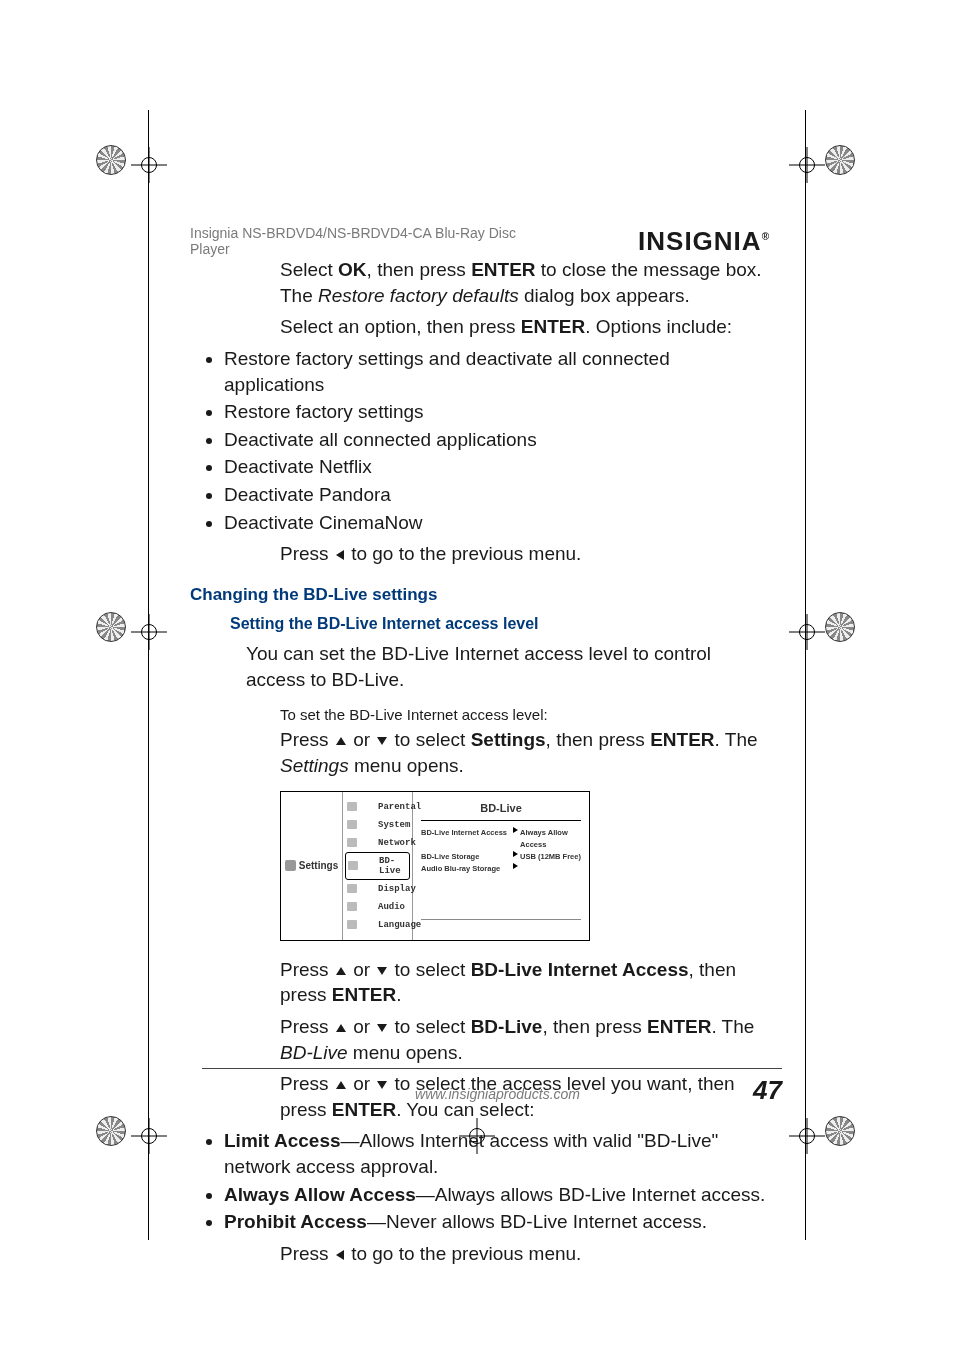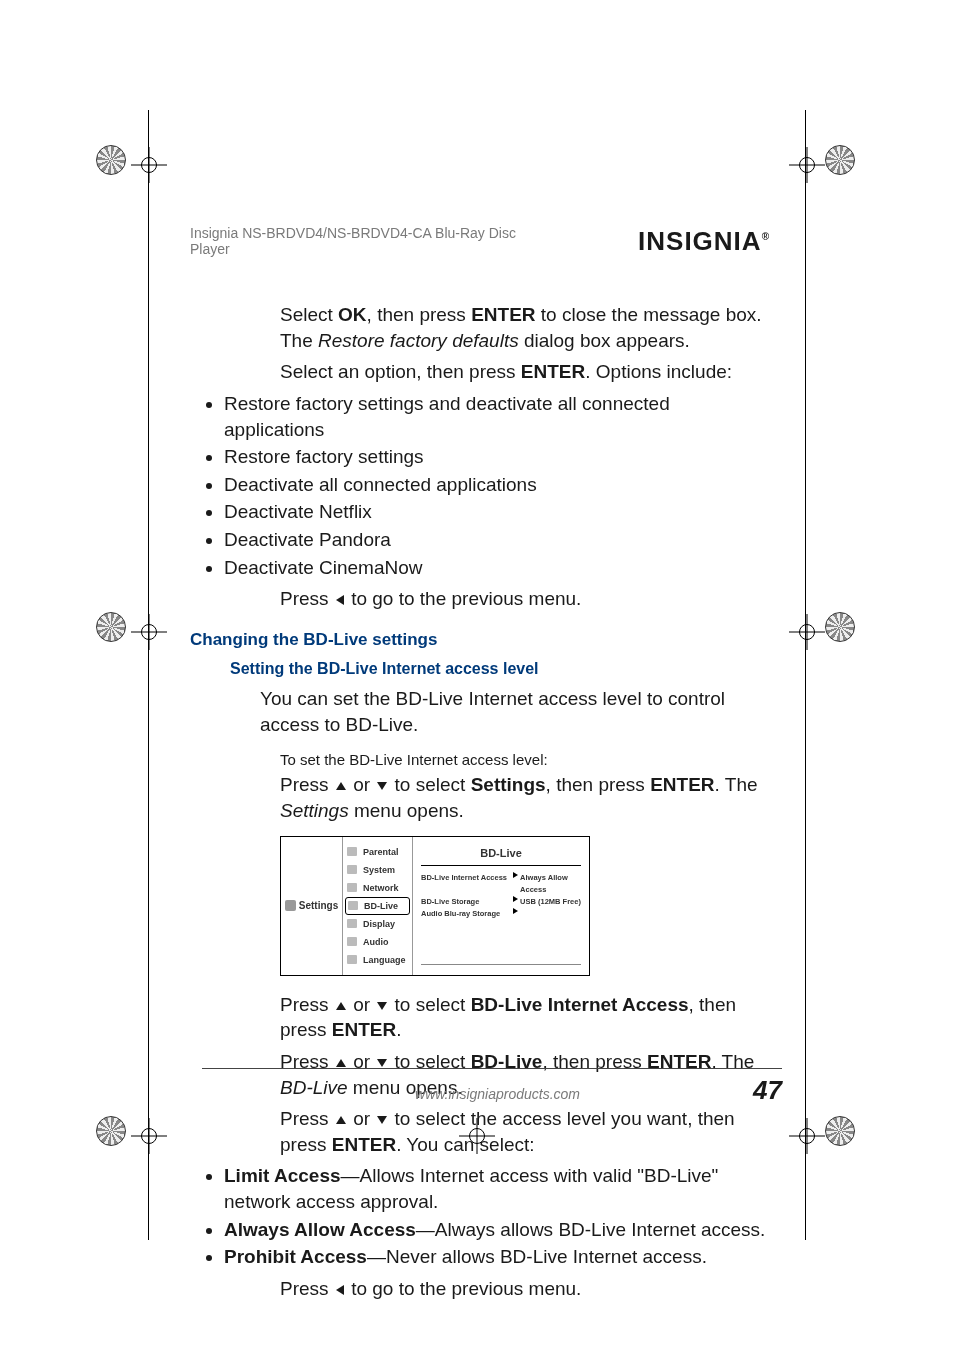--- a/index.html
+++ b/index.html
@@ -14,21 +14,20 @@
     .page-content {
       position: absolute;
       left: 190px;
       top: 225px;
       width: 580px;
     }
     .header-row {
       display: flex;
       align-items: center;
       justify-content: space-between;
-      margin-bottom: 45px;
       gap: 40px;
     }
     .header-label {
       font-size: 14px;
       color: #7a7a7a;
       font-weight: 400;
     }
     .brand-logo {
       font-size: 26px;
       font-weight: 700;
@@ -125,21 +124,22 @@
       padding: 6px 0;
       border-right: 1px solid #999;
       position: relative;
     }
     .ui-menu-item {
       font-size: 9px;
       font-weight: bold;
       padding: 4px 4px;
       display: flex;
       align-items: center;
-      gap: 6px;
+      gap: 21px;
+      font-family: Liberation Mono, monospace;
     }
     .ui-menu-item .mico {
       width: 10px; height: 9px;
       background: #bbb;
       border-radius: 1px;
       flex-shrink: 0;
     }
     .ui-menu-item.selected {
       border: 1px solid #000;
       border-radius: 3px;
@@ -305,21 +305,21 @@
     <li>Deactivate Netflix</li>
     <li>Deactivate Pandora</li>
     <li>Deactivate CinemaNow</li>
   </ul>
   <p class="body-text para">
     <span>Press </span><span class="arrow-left"></span><span> to go to the previous menu.</span>
   </p>
 
   <h2 class="h2">Changing the BD-Live settings</h2>
   <h3 class="h3">Setting the BD-Live Internet access level</h3>
-  <p class="body-text para" style="margin-left:70px;">You can set the BD-Live Internet access level to control access to BD-Live.</p>
+  <p class="body-text para" style="margin-left:56px;">You can set the BD-Live Internet access level to control access to BD-Live.</p>
   <h4 class="h4">To set the BD-Live Internet access level:</h4>
 
   <p class="body-text para">
     <span>Press </span><span class="arrow-up"></span><span> or </span><span class="arrow-down"></span><span> to select </span><span class="bold">Settings</span><span>, then press </span><span class="bold">ENTER</span><span>. The </span><span class="italic">Settings</span><span> menu opens.</span>
   </p>
 
   <div class="ui-shot">
     <div class="ui-side">
       <span class="ui-side-icon"></span>
       <span class="ui-side-label">Settings</span>

